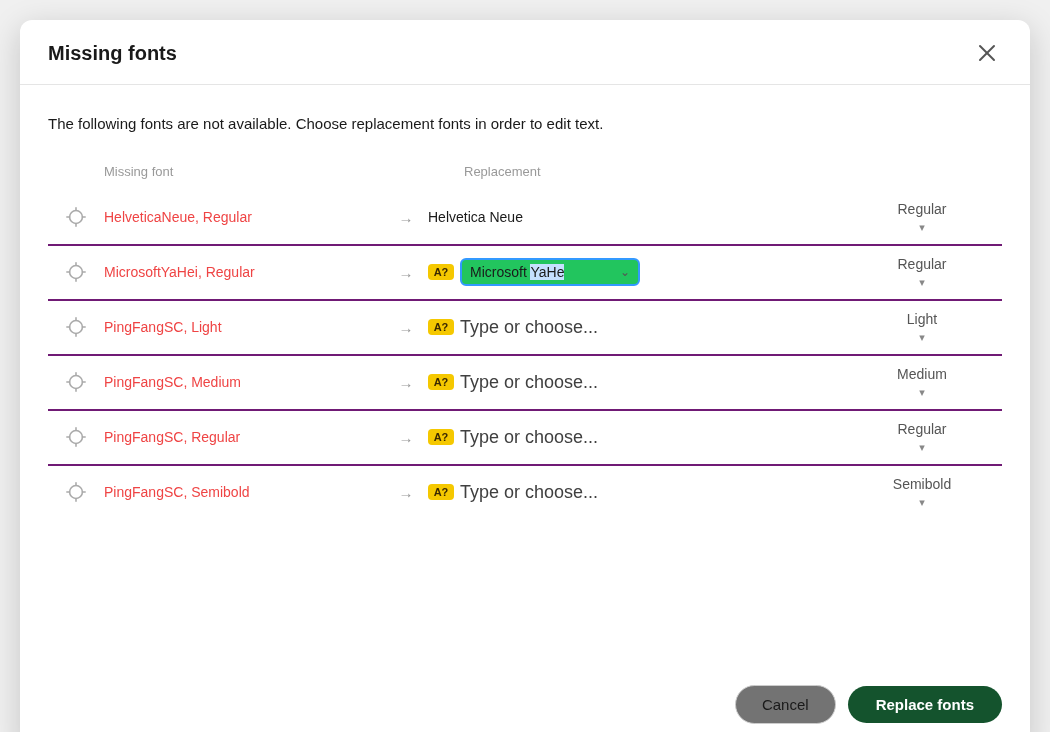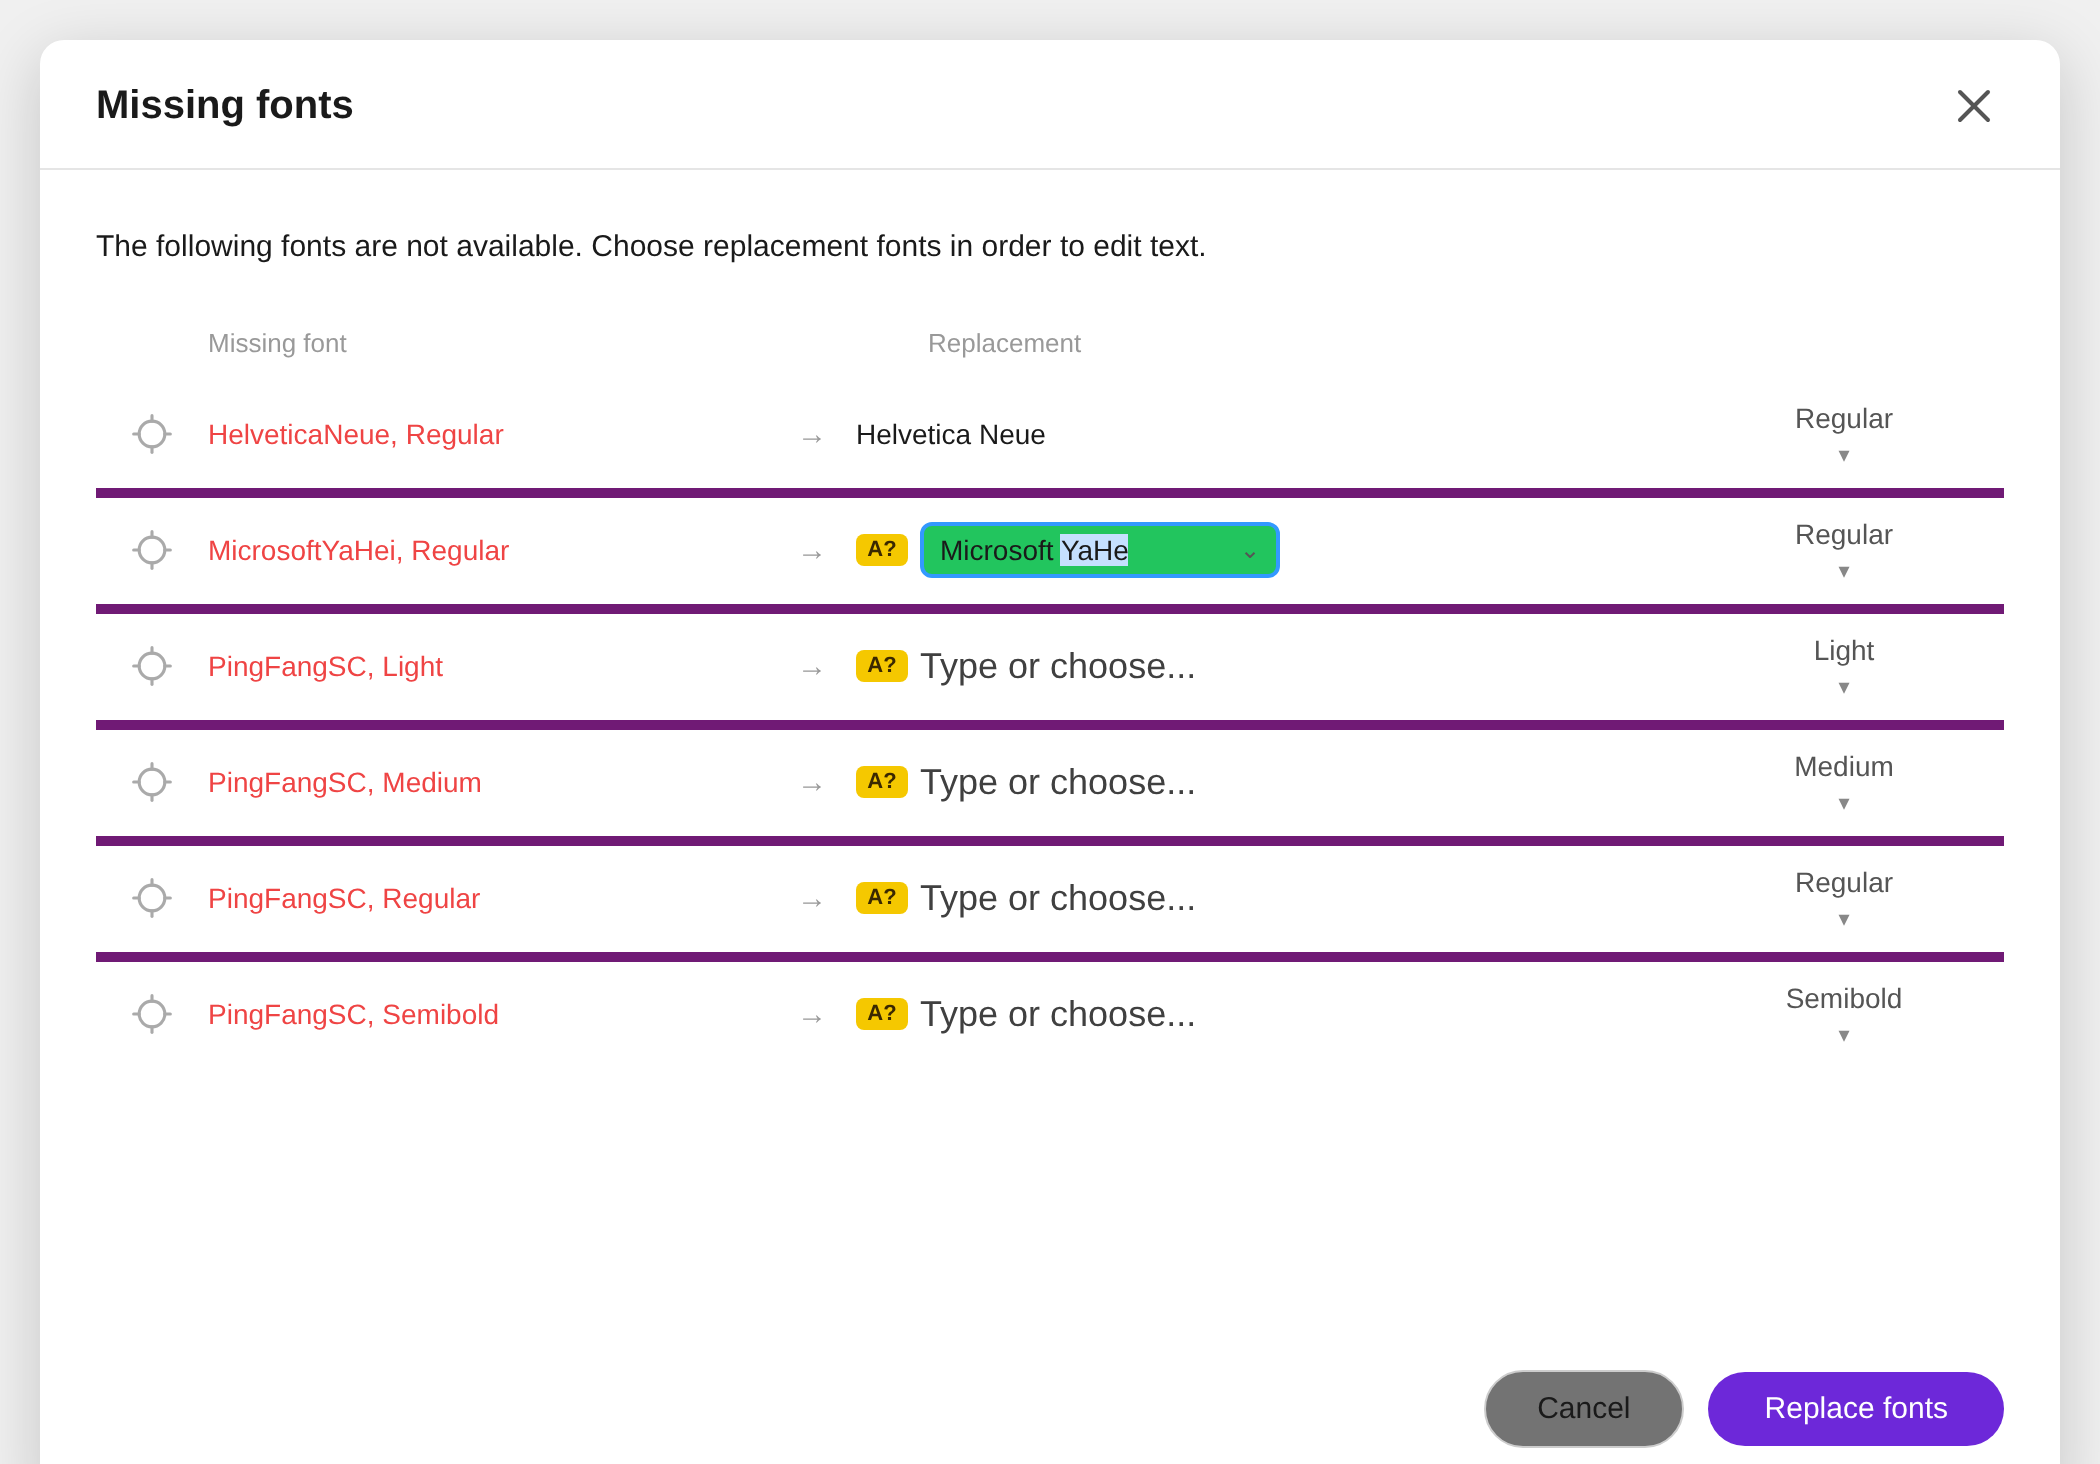--- a/index.html
+++ b/index.html
@@ -62,21 +62,21 @@
     .col-label {
       font-size: 13px;
       color: #999;
       font-weight: 400;
     }
     .font-row {
       display: grid;
       grid-template-columns: 56px 280px 44px 1fr 160px;
       align-items: center;
       padding: 10px 0;
-      border-top: 5px solid #701a75;
+      border-top: 2px solid #701a75;
     }
     .font-row:first-child { border-top: none; }
     .crosshair-icon {
       display: flex;
       align-items: center;
       justify-content: center;
       color: #aaa;
       font-size: 18px;
     }
     .missing-font-name {
@@ -160,28 +160,28 @@
       background: #737373;
       border: 1.5px solid #ccc;
       border-radius: 20px;
       padding: 10px 26px;
       font-size: 15px;
       color: #1a1a1a;
       cursor: pointer;
       font-weight: 500;
     }
     .replace-btn {
-      background: #6d28d9;
+      background: #14532d;
       border: none;
       border-radius: 20px;
       padding: 10px 28px;
       font-size: 15px;
       color: #fff;
       cursor: pointer;
-      font-weight: 400;
+      font-weight: 700;
     }
 
     
     .crosshair-svg {
       width: 22px;
       height: 22px;
     }
   </style>
 </head>
 <body>

